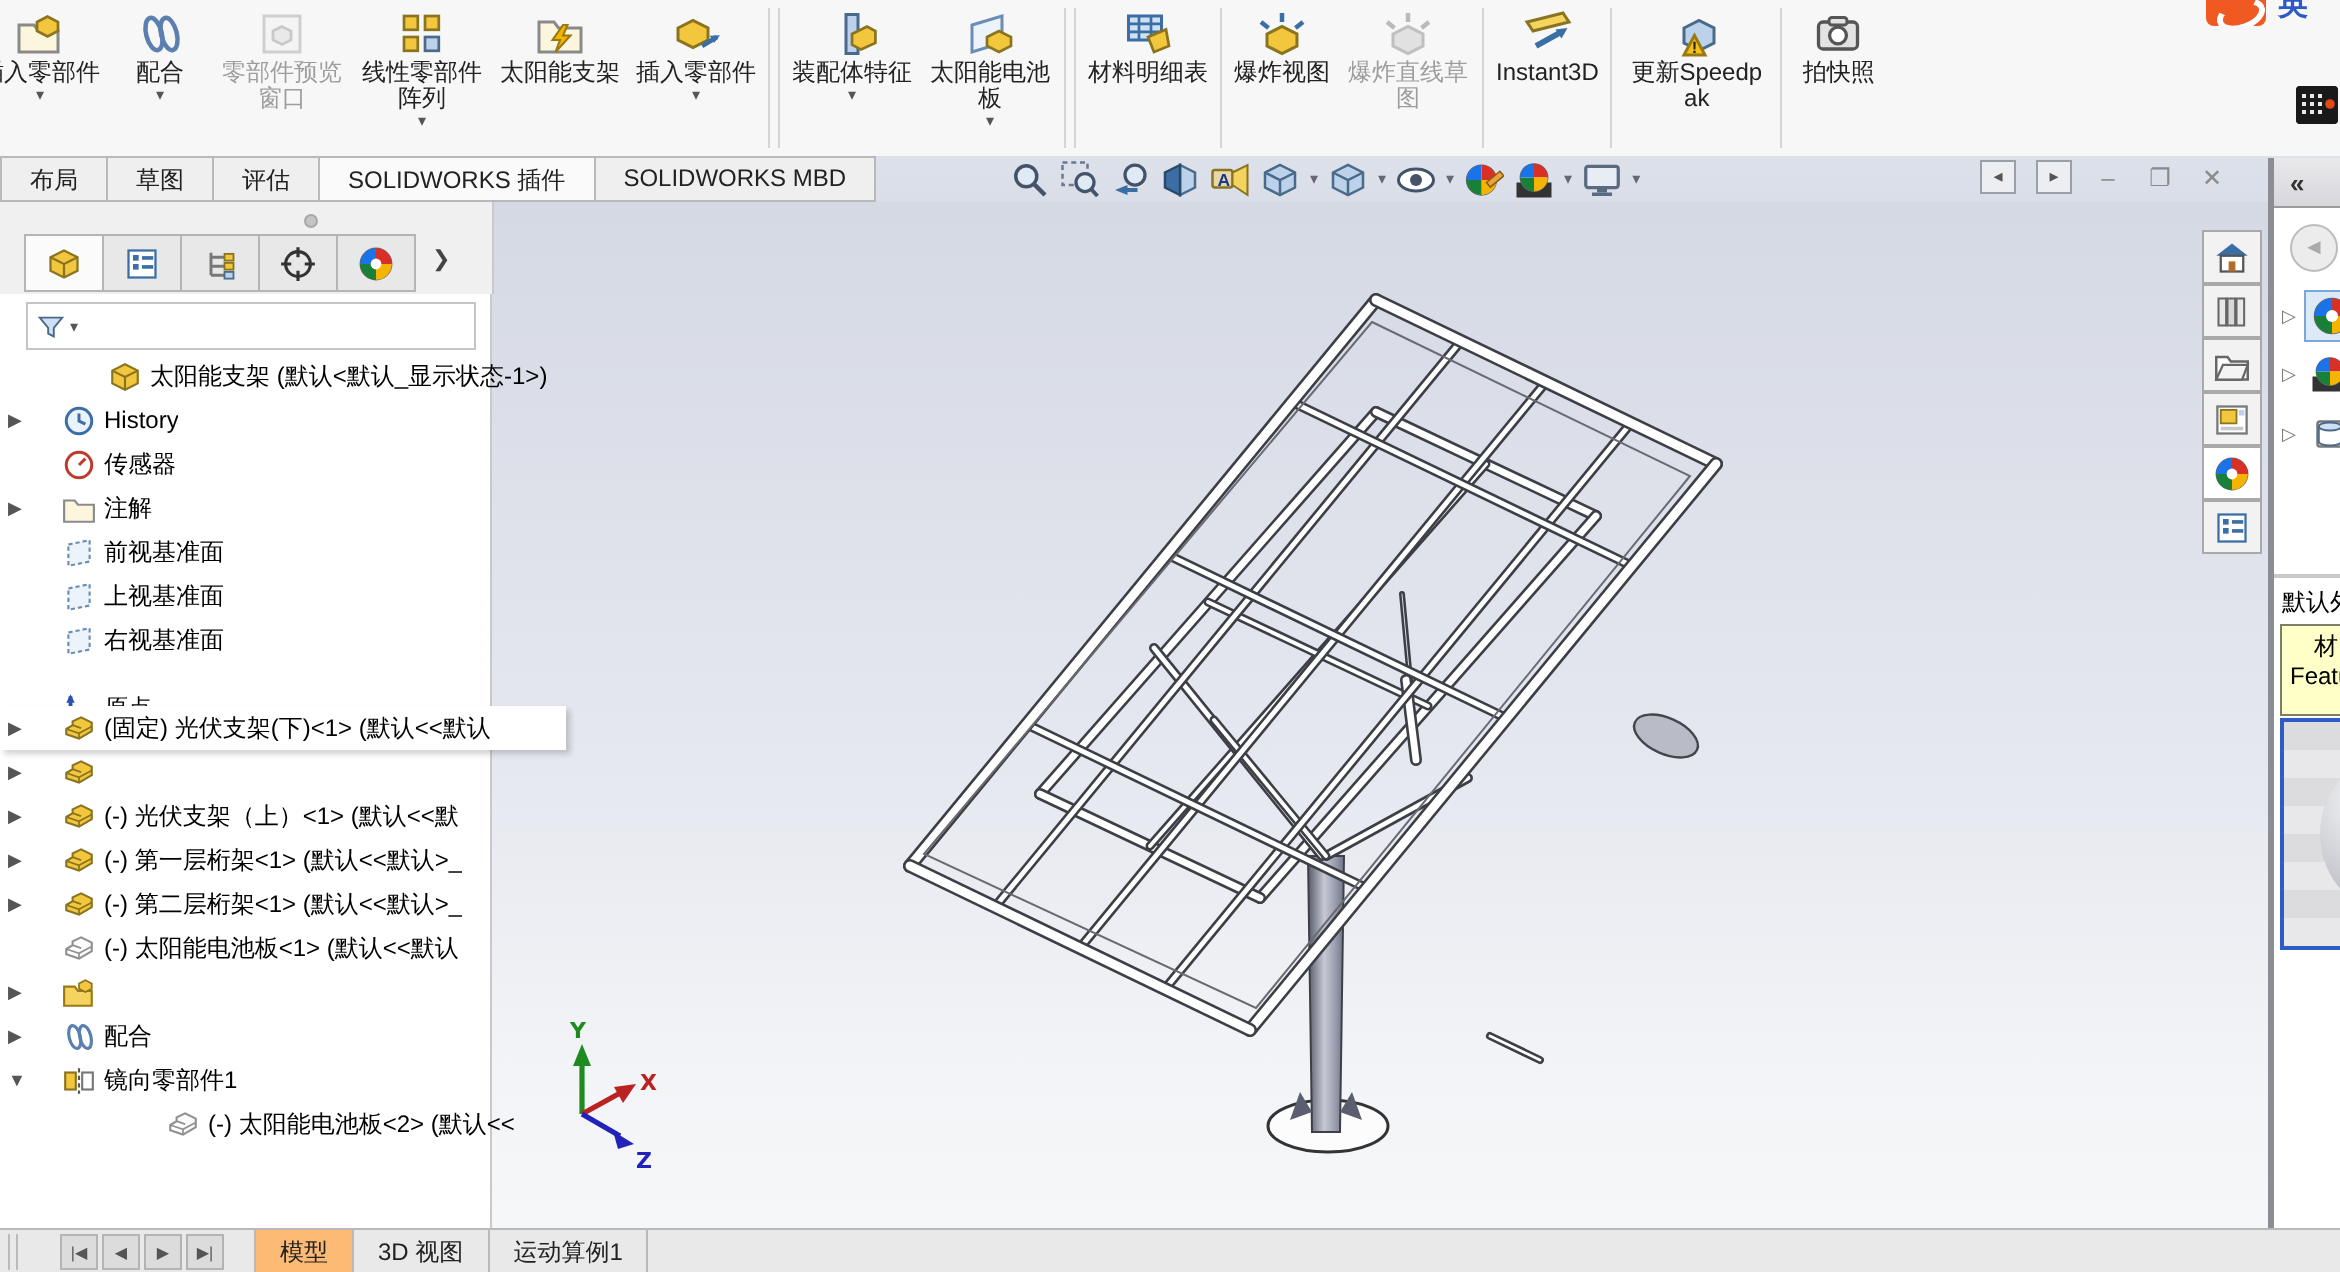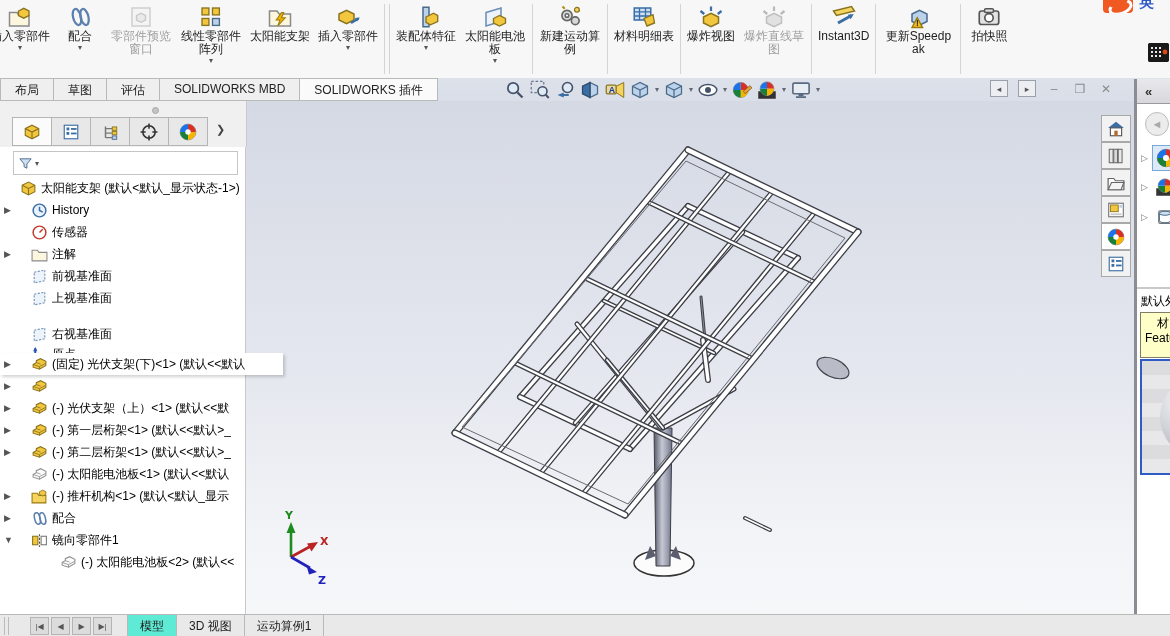--- a/index.html
+++ b/index.html
@@ -53,34 +53,34 @@
     border-right:1px solid #c9c9c9;}
   #filterbox{position:absolute;left:13px;top:4px;width:219px;height:22px;background:#fff;
     border:1px solid #c5c5c5;display:flex;align-items:center;padding-left:4px;gap:2px;}
   #filterbox svg{width:15px;height:15px;}
   #filterbox .dda{font-size:8px;color:#555;}
   .trow{position:absolute;height:22px;display:flex;align-items:center;white-space:nowrap;
     font-size:12px;color:#000;overflow:hidden;width:241px;}
   .trow .arr{position:absolute;left:4px;width:10px;font-size:9px;color:#555;}
   .trow .tic{width:17px;height:17px;flex:0 0 17px;margin-right:4px;}
   .trow .lbl{overflow:hidden;text-overflow:clip;}
-  .ind0{padding-left:20px;}
+  .ind0{padding-left:20px;margin-left:34px;}
   .ind1{padding-left:31px;}
-  .ind2{padding-left:60px;}
+  .ind2{padding-left:83px;}
   #rollback{position:absolute;left:3px;top:470px;width:238px;height:3px;background:#2458b8;}
   
   #bottombar{position:absolute;left:0;top:614px;width:1170px;height:22px;background:#e9e9e9;
     border-top:1px solid #b9b9b9;display:flex;align-items:stretch;font-size:12px;color:#222;}
   #bgrip{width:3px;margin:2px 4px;border-left:1px solid #bbb;border-right:1px solid #bbb;}
   .navb{width:17px;height:16px;margin:2px 1px;background:#dcdcdc;border:1px solid #b4b4b4;
     font-size:8px;color:#555;display:flex;align-items:center;justify-content:center;}
   #btabs{display:flex;margin-left:14px;}
   .btab{padding:3px 12px 0;border-right:1px solid #b9b9b9;white-space:nowrap;}
   .btab:first-child{border-left:1px solid #b9b9b9;}
-  .btab.on{background:#5eead4;}
+  .btab.on{background:#fdba74;}
   
   #tpedge{position:absolute;left:1134px;top:79px;width:3px;height:557px;background:#8c8c94;}
   #taskstrip{position:absolute;left:1101px;top:115px;width:30px;display:flex;flex-direction:column;}
   .tsb{width:28px;height:25px;background:#f2f2f2;border:1px solid #a9a9a9;margin-bottom:0;
     display:flex;align-items:center;justify-content:center;}
   .tsb svg{width:18px;height:18px;}
   .tsb.act{background:#fff;}
   #taskpane{position:absolute;left:1137px;top:79px;width:200px;height:557px;background:#fff;}
   #tphead{height:24px;background:linear-gradient(#e9e9ec,#d7d7dc);border-bottom:1px solid #9a9a9a;
     display:flex;align-items:center;padding-left:8px;font-size:13px;font-weight:bold;color:#333;}
@@ -387,26 +387,20 @@
     <span class="dda">▾</span>
   </div>
   <div class="rbtn">
     <svg class="ric">
         <use href="#s-refgeo"></use>
       </svg>
     <span class="rlb">太阳能电池板</span>
     <span class="dda">▾</span>
   </div>
   <div class="rsep"></div>
-  <div class="rbtn">
-    <svg class="ric">
-        <use href="#s-gear"></use>
-      </svg>
-    <span class="rlb">新建运动算例</span>
-  </div>
   <div class="rsep"></div>
   <div class="rbtn">
     <svg class="ric">
         <use href="#s-table"></use>
       </svg>
     <span class="rlb">材料明细表</span>
   </div>
   <div class="rsep"></div>
   <div class="rbtn">
     <svg class="ric">
@@ -441,22 +435,22 @@
       </svg>
     <span class="rlb">拍快照</span>
   </div>
 </div>
 
 <div id="tabrow">
   <div id="cmdtabs">
     <div class="ctab">布局</div>
     <div class="ctab">草图</div>
     <div class="ctab">评估</div>
+    <div class="ctab on">SOLIDWORKS 插件</div>
     <div class="ctab">SOLIDWORKS MBD</div>
-    <div class="ctab on">SOLIDWORKS 插件</div>
   </div>
   <div id="hud">
     <svg class="hic">
         <use href="#s-mag"></use>
       </svg>
     <svg class="hic">
         <use href="#s-magd"></use>
       </svg>
     <svg class="hic">
         <use href="#s-magp"></use>
@@ -654,21 +648,21 @@
           <use href="#s-plane"></use>
         </svg>
         <span class="lbl">上视基准面</span>
       </div>
     <div class="trow ind1" style="top:118px">
         <svg class="tic">
           <use href="#s-plane"></use>
         </svg>
         <span class="lbl">前视基准面</span>
       </div>
-    <div class="trow ind1" style="top:176px">
+    <div class="trow ind1" style="top:162px">
         <svg class="tic">
           <use href="#s-plane"></use>
         </svg>
         <span class="lbl">右视基准面</span>
       </div>
     <div class="trow ind1" style="top:196px">
         <svg class="tic">
           <use href="#s-origin"></use>
         </svg>
         <span class="lbl">原点</span>
@@ -711,21 +705,20 @@
         <svg class="tic">
           <use href="#s-blockw"></use>
         </svg>
         <span class="lbl">(-) 太阳能电池板&lt;1&gt; (默认&lt;&lt;默认</span>
       </div>
     <div class="trow ind1" style="top:338px">
         <span class="arr">▶</span>
         <svg class="tic">
           <use href="#s-subasm"></use>
         </svg>
-        <span class="lbl">(-) 推杆机构&lt;1&gt; (默认&lt;默认_显示</span>
       </div>
     <div class="trow ind1" style="top:360px">
         <span class="arr">▶</span>
         <svg class="tic">
           <use href="#s-clip"></use>
         </svg>
         <span class="lbl">配合</span>
       </div>
     <div class="trow ind1" style="top:382px">
         <span class="arr">▼</span>

